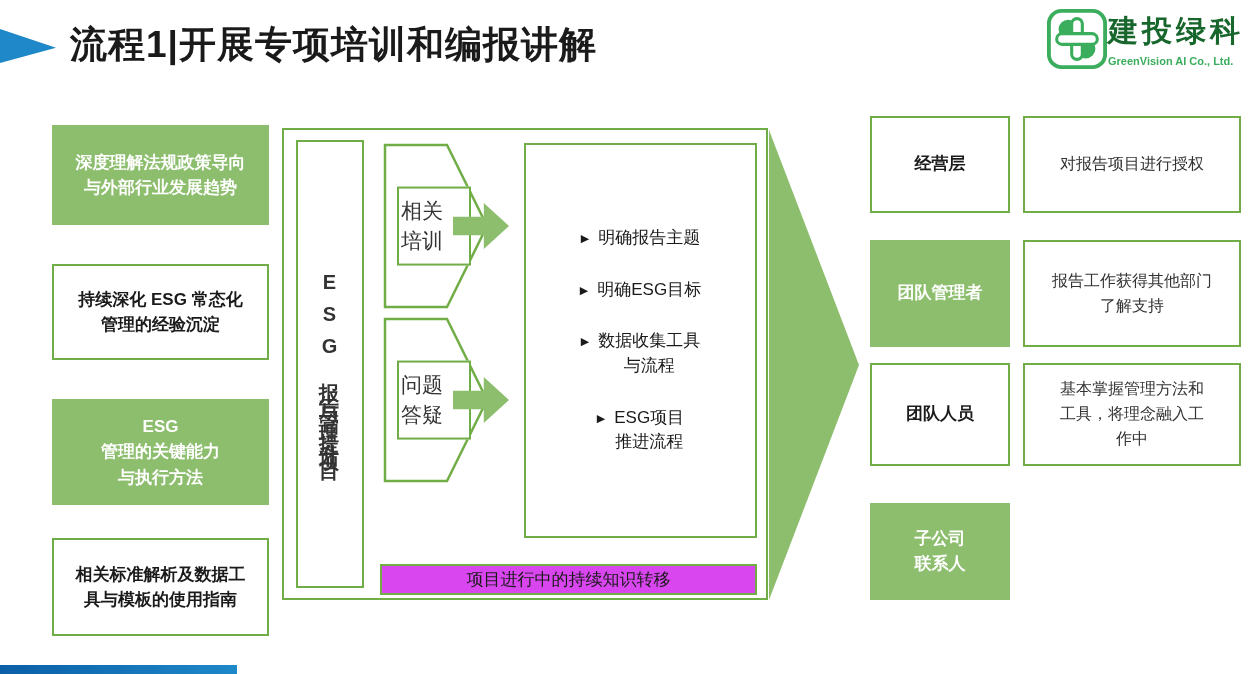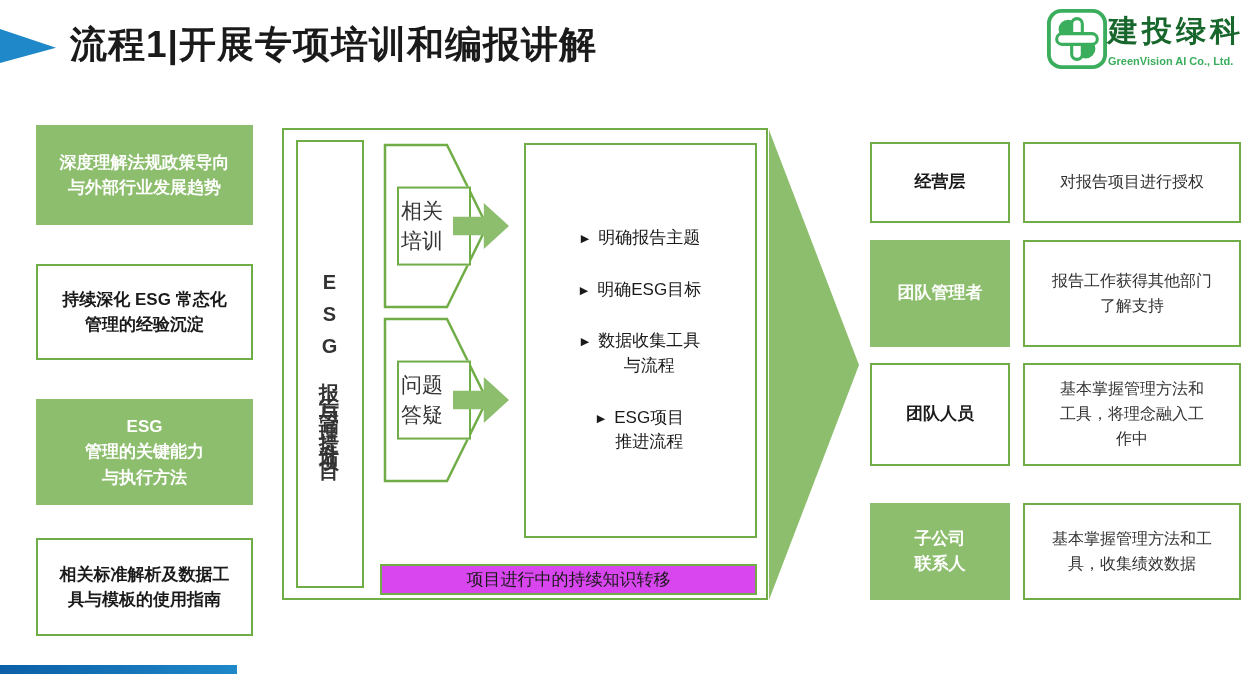--- a/index.html
+++ b/index.html
@@ -38,21 +38,21 @@
   .logo-name { font-size: 30px; font-weight: bold; color: var(--logo-text-color); letter-spacing: 4px; }
   .logo-sub { font-size: 11px; font-weight: bold; color: var(--logo-green); margin-top: 3px; }
 
   
   .box-filled { background: var(--green-fill); color: #fff; font-weight: bold; }
   .box-outline { background: #fff; border: 2px solid var(--green-border);
     color: var(--title-color); font-weight: bold; }
   .box-desc { background: #fff; border: 2px solid var(--green-border); color: var(--text-color); }
 
   
-  .lbox { left: 36px; width: 217px; font-size: 17px; line-height: 1.5; padding: 4px; }
+  .lbox { left: 52px; width: 217px; font-size: 17px; line-height: 1.5; padding: 4px; }
   .lbox1 { top: 125px; height: 100px; }
   .lbox2 { top: 264px; height: 96px; }
   .lbox3 { top: 399px; height: 106px; }
   .lbox4 { top: 538px; height: 98px; }
 
   
   .main-box { left: 282px; top: 128px; width: 486px; height: 472px;
     border: 2px solid var(--green-border); background: #fff; }
   .vertical-strip { left: 296px; top: 140px; width: 68px; height: 448px;
     border: 2px solid var(--green-border); background: #fff; }
@@ -82,21 +82,21 @@
   .footer-box { left: 380px; top: 564px; width: 377px; height: 31px;
     border: 2px solid var(--green-border); background: #d946ef;
     font-size: 17px; color: var(--title-color); }
 
   .big-arrow { left: 769px; top: 130px; width: 90px; height: 470px;
     background: var(--green-fill); clip-path: polygon(0 0, 100% 50%, 0 100%); }
 
   
   .rrole { left: 870px; width: 140px; font-size: 17px; line-height: 1.45; padding: 4px; }
   .rdesc { left: 1023px; width: 218px; font-size: 16px; line-height: 1.55; padding: 6px; }
-  .row1 { top: 142px; height: 81px; text-align: center; }
+  .row1 { top: 116px; height: 97px; text-align: center; }
   .row2 { top: 240px; height: 107px; }
   .row3 { top: 363px; height: 103px; }
   .row4 { top: 503px; height: 97px; }
 
   .bottom-bar { left: 0; bottom: 0; width: 237px; height: 9px;
     background: linear-gradient(90deg, var(--blue-bar-dark), var(--blue-accent)); }
 </style>
 </head>
 <body>
 
@@ -187,17 +187,15 @@
   <div class="abs rdesc row2 center-flex box-desc preline">报告工作获得其他部门
 了解支持</div>
 
   <div class="abs rrole row3 center-flex box-outline preline">团队人员</div>
   <div class="abs rdesc row3 center-flex box-desc preline">基本掌握管理方法和
 工具，将理念融入工
 作中</div>
 
   <div class="abs rrole row4 center-flex box-filled preline">子公司
 联系人</div>
-  <div class="abs rdesc row4 center-flex box-desc preline">基本掌握管理方法和工
-具，收集绩效数据</div>
 
   <div class="abs bottom-bar"></div>
 </div>
 
 </body></html>

